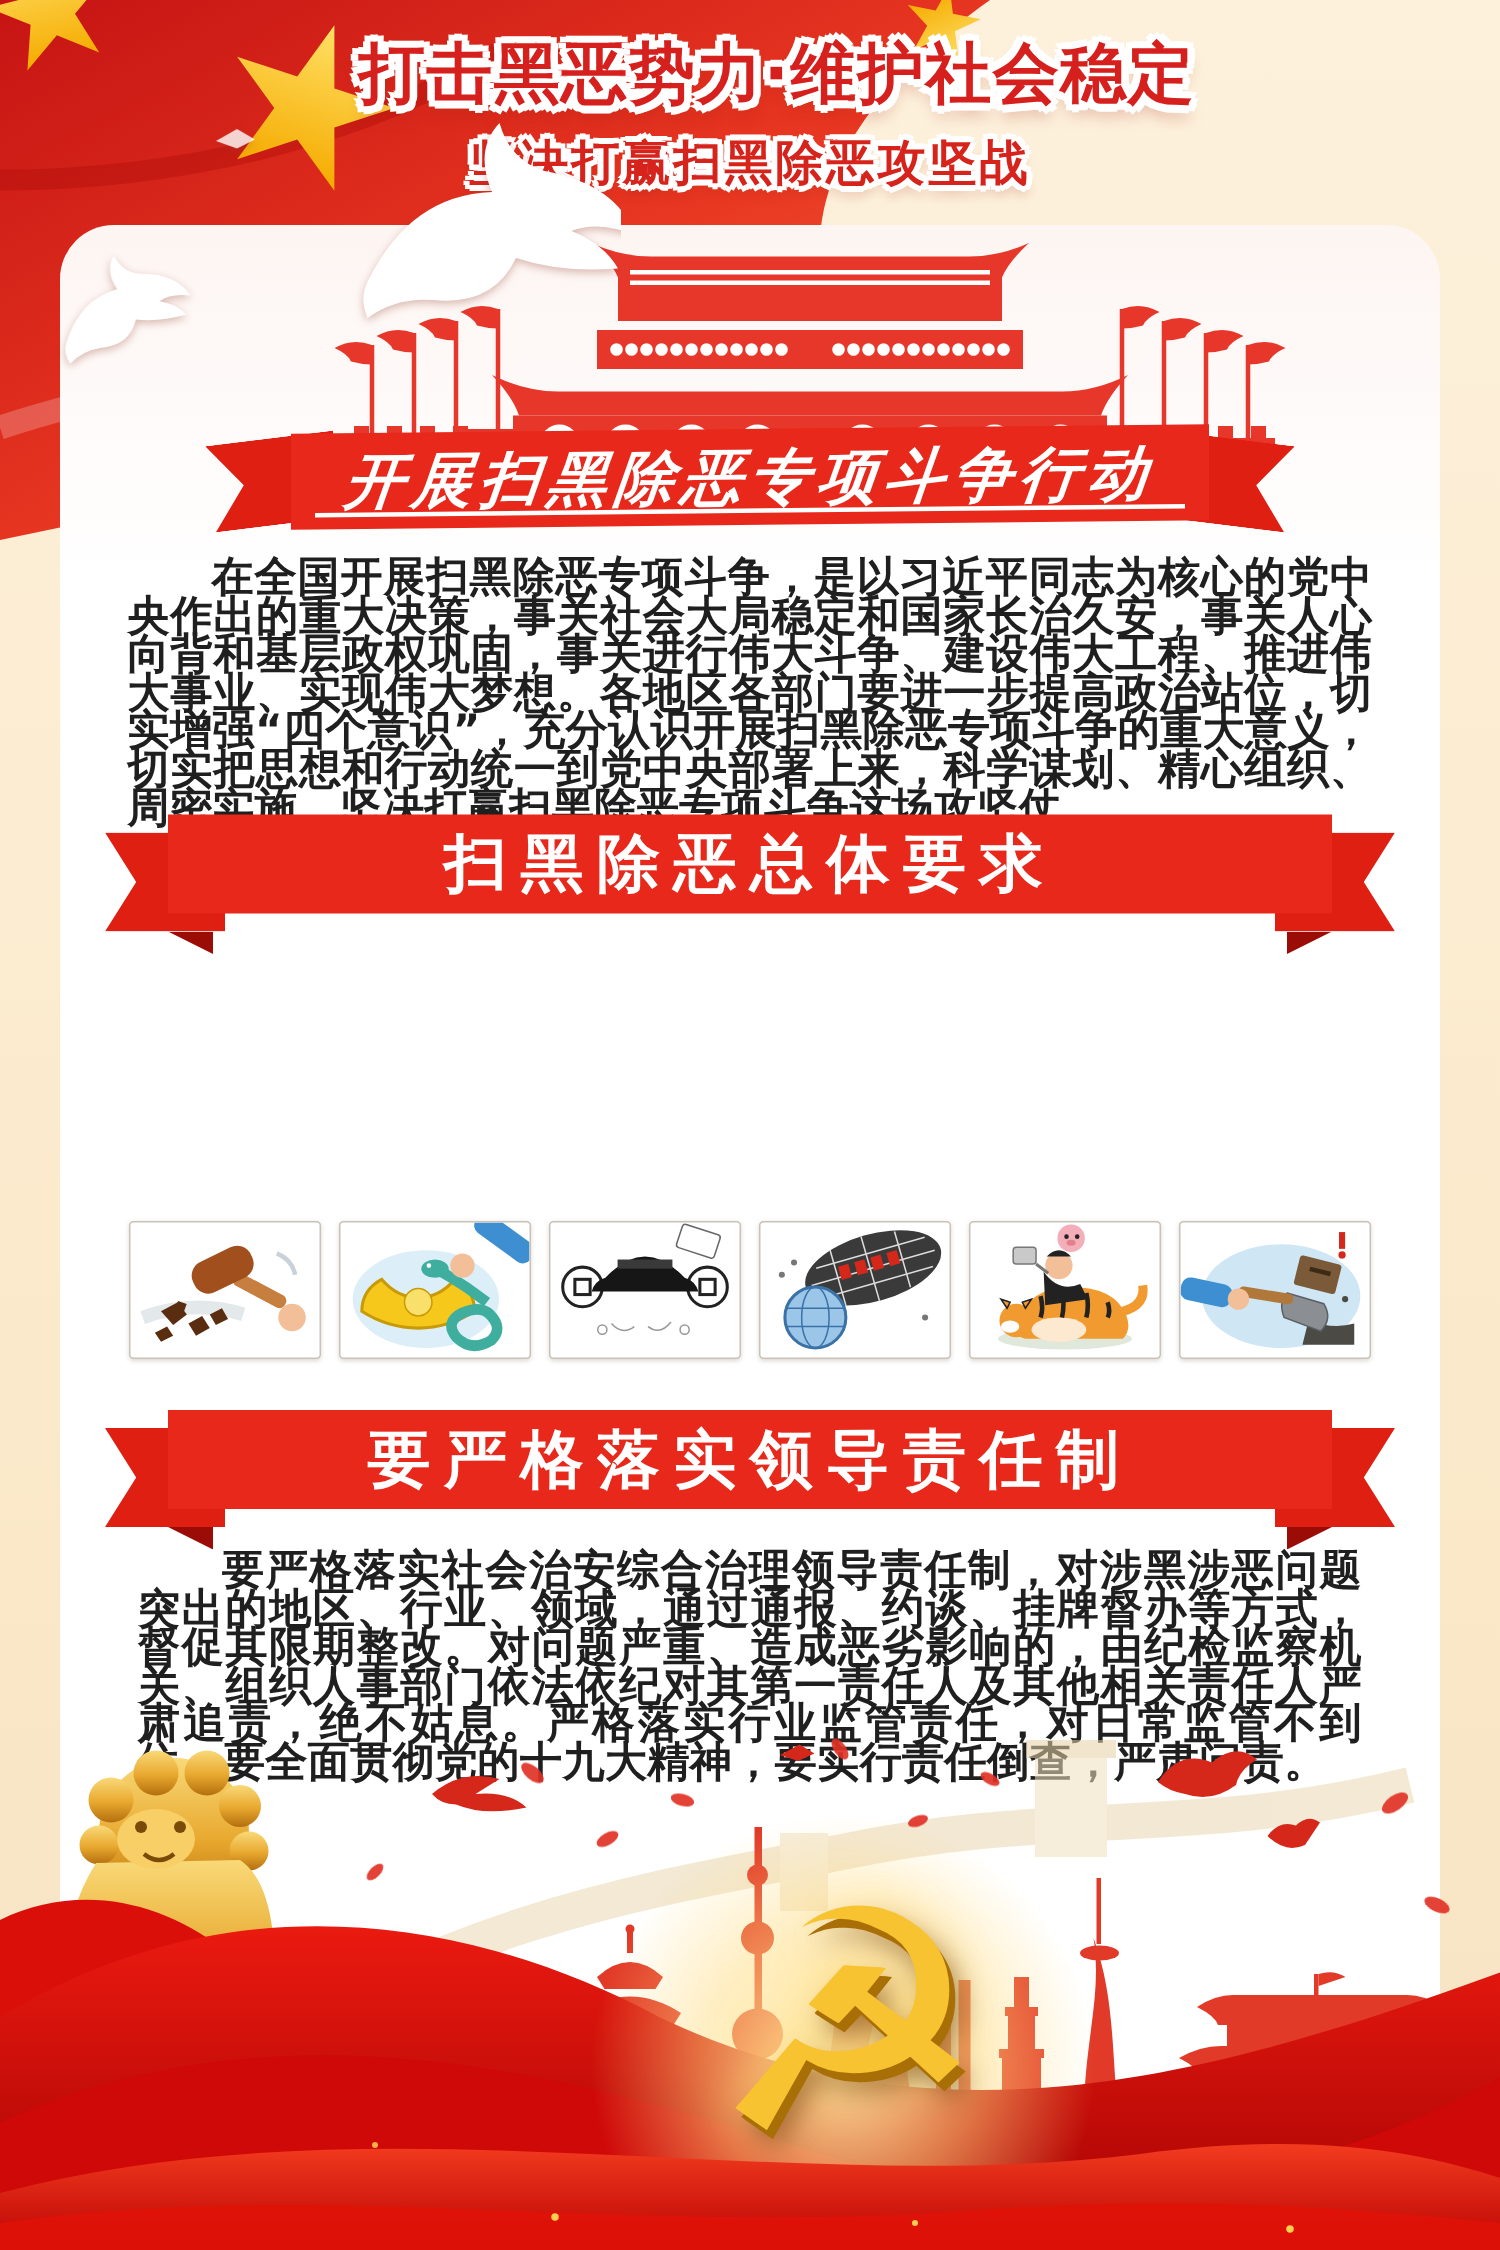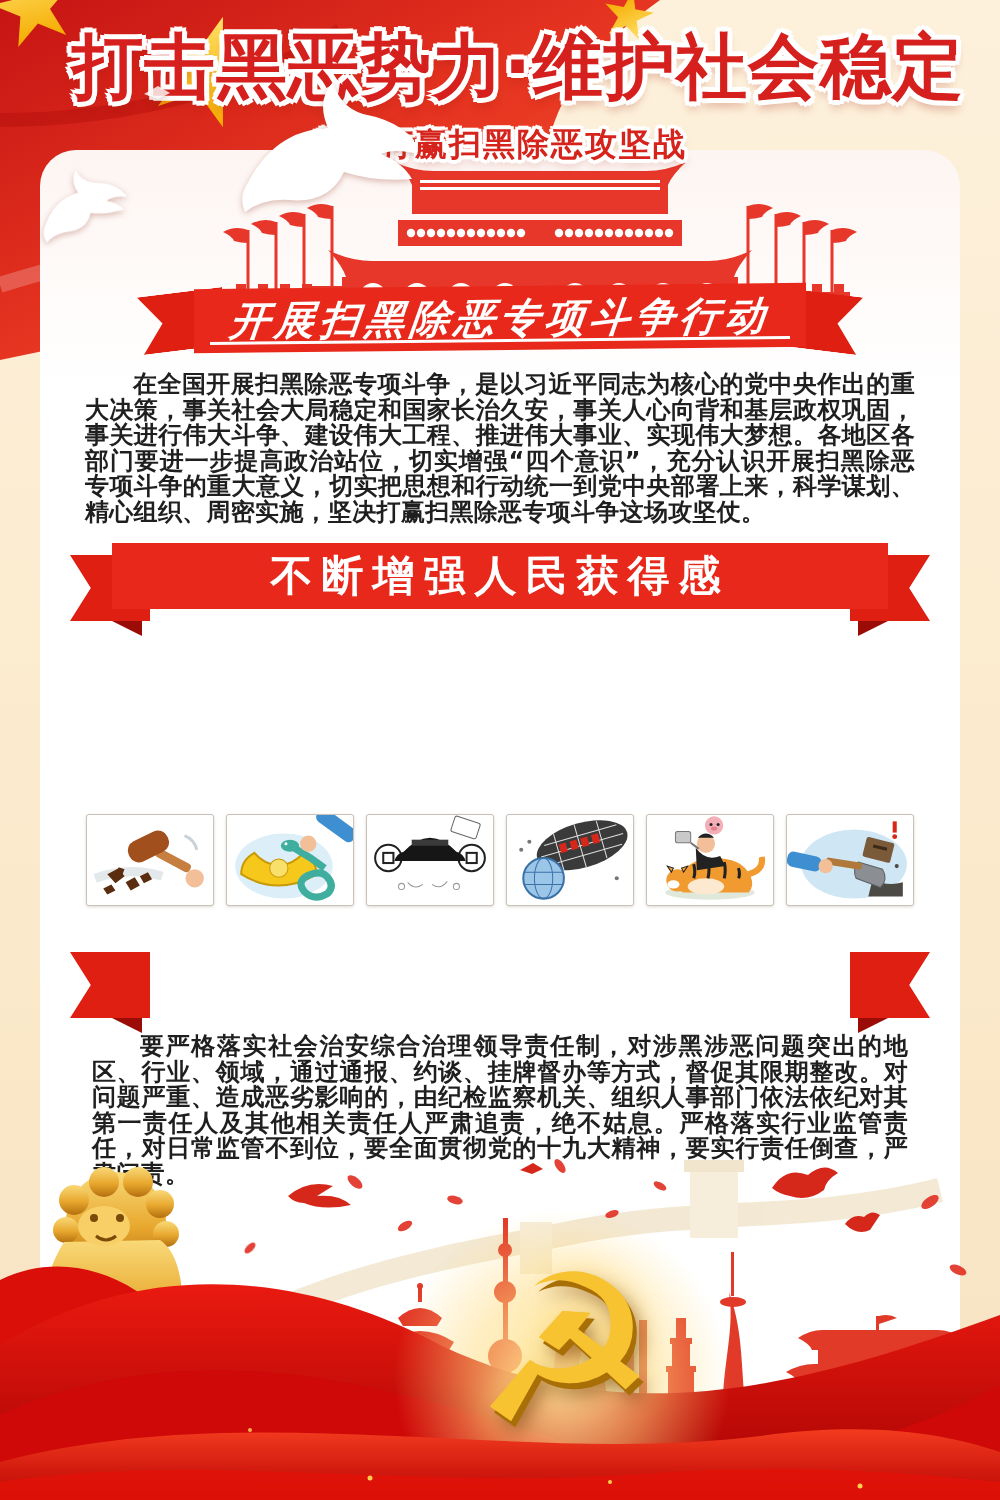--- a/index.html
+++ b/index.html
@@ -14,21 +14,21 @@
     content:'';position:absolute;inset:0;
     background:
       radial-gradient(circle at 88% 12%, #f9d49b 0%, #f6c librar488 0%, rgba(246,196,136,0) 0%),
       radial-gradient(circle at 85% 15%, rgba(248,207,150,.95) 0%, rgba(246,196,136,.85) 28%, rgba(246,196,136,0) 62%);
   }
   .bg-top svg{position:absolute;left:0;top:0;}
   .doves{position:absolute;left:-6px;top:66px;z-index:4;pointer-events:none;}
   
   .hdr{position:absolute;left:0;top:20px;width:1000px;text-align:center;z-index:3;}
   .hdr h1{
-    margin:0;font-size:71px;font-weight:900;letter-spacing:1px;color:#d6201d;
+    margin:0;font-size:44px;font-weight:900;letter-spacing:1px;color:#d6201d;
     text-shadow:-4px -4px 0 #fff,4px -4px 0 #fff,-4px 4px 0 #fff,4px 4px 0 #fff,
       -5px 0 0 #fff,5px 0 0 #fff,0 -5px 0 #fff,0 5px 0 #fff,0 8px 10px rgba(160,30,15,.35);
     padding-left:36px;
   }
   .hdr .sub{display:flex;justify-content:center;gap:58px;margin-top:8px;}
   .hdr .sub span{
     font-size:32px;font-weight:900;color:#d6241c;letter-spacing:2px;
     text-shadow:-3px -3px 0 #fff,3px -3px 0 #fff,-3px 3px 0 #fff,3px 3px 0 #fff,
       -4px 0 0 #fff,4px 0 0 #fff,0 -4px 0 #fff,0 4px 0 #fff,0 6px 8px rgba(160,30,15,.3);
   }
@@ -60,21 +60,21 @@
   .sec-banner{left:30px;right:30px;height:94px;}
   .sec-banner .bar{left:42px;right:42px;top:0;height:66px;}
   .sec-banner .tail{top:12px;width:80px;height:66px;}
   .sec-banner .fold{top:78px;}
   .sec-banner .fold.left{left:42px;}
   .sec-banner .fold.right{right:42px;}
   .sec-banner .bar span{font-size:42px;font-weight:900;color:#fff;letter-spacing:9px;}
   
   .para{
     position:absolute;margin:0;text-align:justify;text-indent:2em;
-    font-size:24px;line-height:25.6px;font-weight:600;color:#1f1f1f;letter-spacing:.3px;
+    font-size:28px;line-height:25.6px;font-weight:600;color:#1f1f1f;letter-spacing:.3px;
   }
   .p1{left:45px;right:45px;top:222px;}
   .p2{left:45px;right:45px;top:492px;}
   .p3{left:52px;right:52px;top:884px;}
   
   .cartoons{position:absolute;left:46px;right:46px;top:664px;height:92px;display:flex;gap:12px;}
   .cartoon{
     flex:1;background:#fff;border:1px solid #c9c2b8;border-radius:3px;
     box-shadow:0 1px 3px rgba(120,100,80,.25);overflow:hidden;
   }
@@ -234,21 +234,21 @@
     </div>
 
     <p class="para p1">在全国开展扫黑除恶专项斗争，是以习近平同志为核心的党中央作出的重大决策，事关社会大局稳定和国家长治久安，事关人心向背和基层政权巩固，事关进行伟大斗争、建设伟大工程、推进伟大事业、实现伟大梦想。各地区各部门要进一步提高政治站位，切实增强“四个意识”，充分认识开展扫黑除恶专项斗争的重大意义，切实把思想和行动统一到党中央部署上来，科学谋划、精心组织、周密实施，坚决打赢扫黑除恶专项斗争这场攻坚仗。</p>
 
     <div class="ribbon sec-banner" style="top:393px;">
       <div class="tail left"></div>
       <div class="tail right"></div>
       <div class="fold left"></div>
       <div class="fold right"></div>
       <div class="bar">
-        <span>不断增强人民获得感</span>
+        <span>扫黑除恶总体要求</span>
       </div>
     </div>
 
 
     <div class="cartoons">
       <div class="cartoon">
         <svg viewBox="0 0 124 88">
           <path d="M8,62 Q42,50 74,60" stroke="#d7dee2" stroke-width="9" fill="none" opacity=".7"></path>
           <path d="M96,20 q10,4 12,14" stroke="#c9d2d8" stroke-width="3" fill="none"></path>
           <g fill="#5a2d10">
@@ -366,20 +366,23 @@
             <circle cx="106" cy="21" r="2.4" fill="#d5281b"></circle>
         </svg>
       </div>
     </div>
 
     <div class="ribbon sec-banner" style="top:790px;">
       <div class="tail left"></div>
       <div class="tail right"></div>
       <div class="fold left"></div>
       <div class="fold right"></div>
+      <div class="bar">
+        <span>要严格落实领导责任制</span>
+      </div>
     </div>
 
     <p class="para p3">要严格落实社会治安综合治理领导责任制，对涉黑涉恶问题突出的地区、行业、领域，通过通报、约谈、挂牌督办等方式，督促其限期整改。对问题严重、造成恶劣影响的，由纪检监察机关、组织人事部门依法依纪对其第一责任人及其他相关责任人严肃追责，绝不姑息。严格落实行业监管责任，对日常监管不到位，要全面贯彻党的十九大精神，要实行责任倒查，严肃问责。</p>
   </div>
 
   <div class="bottom-art">
     <svg class="art-back" width="1000" height="370" viewBox="0 0 1000 370">
       <defs>
         <linearGradient id="silk1" x1="0" y1="0" x2="0" y2="1">
           <stop offset="0" stop-color="#ea1a10"></stop>

